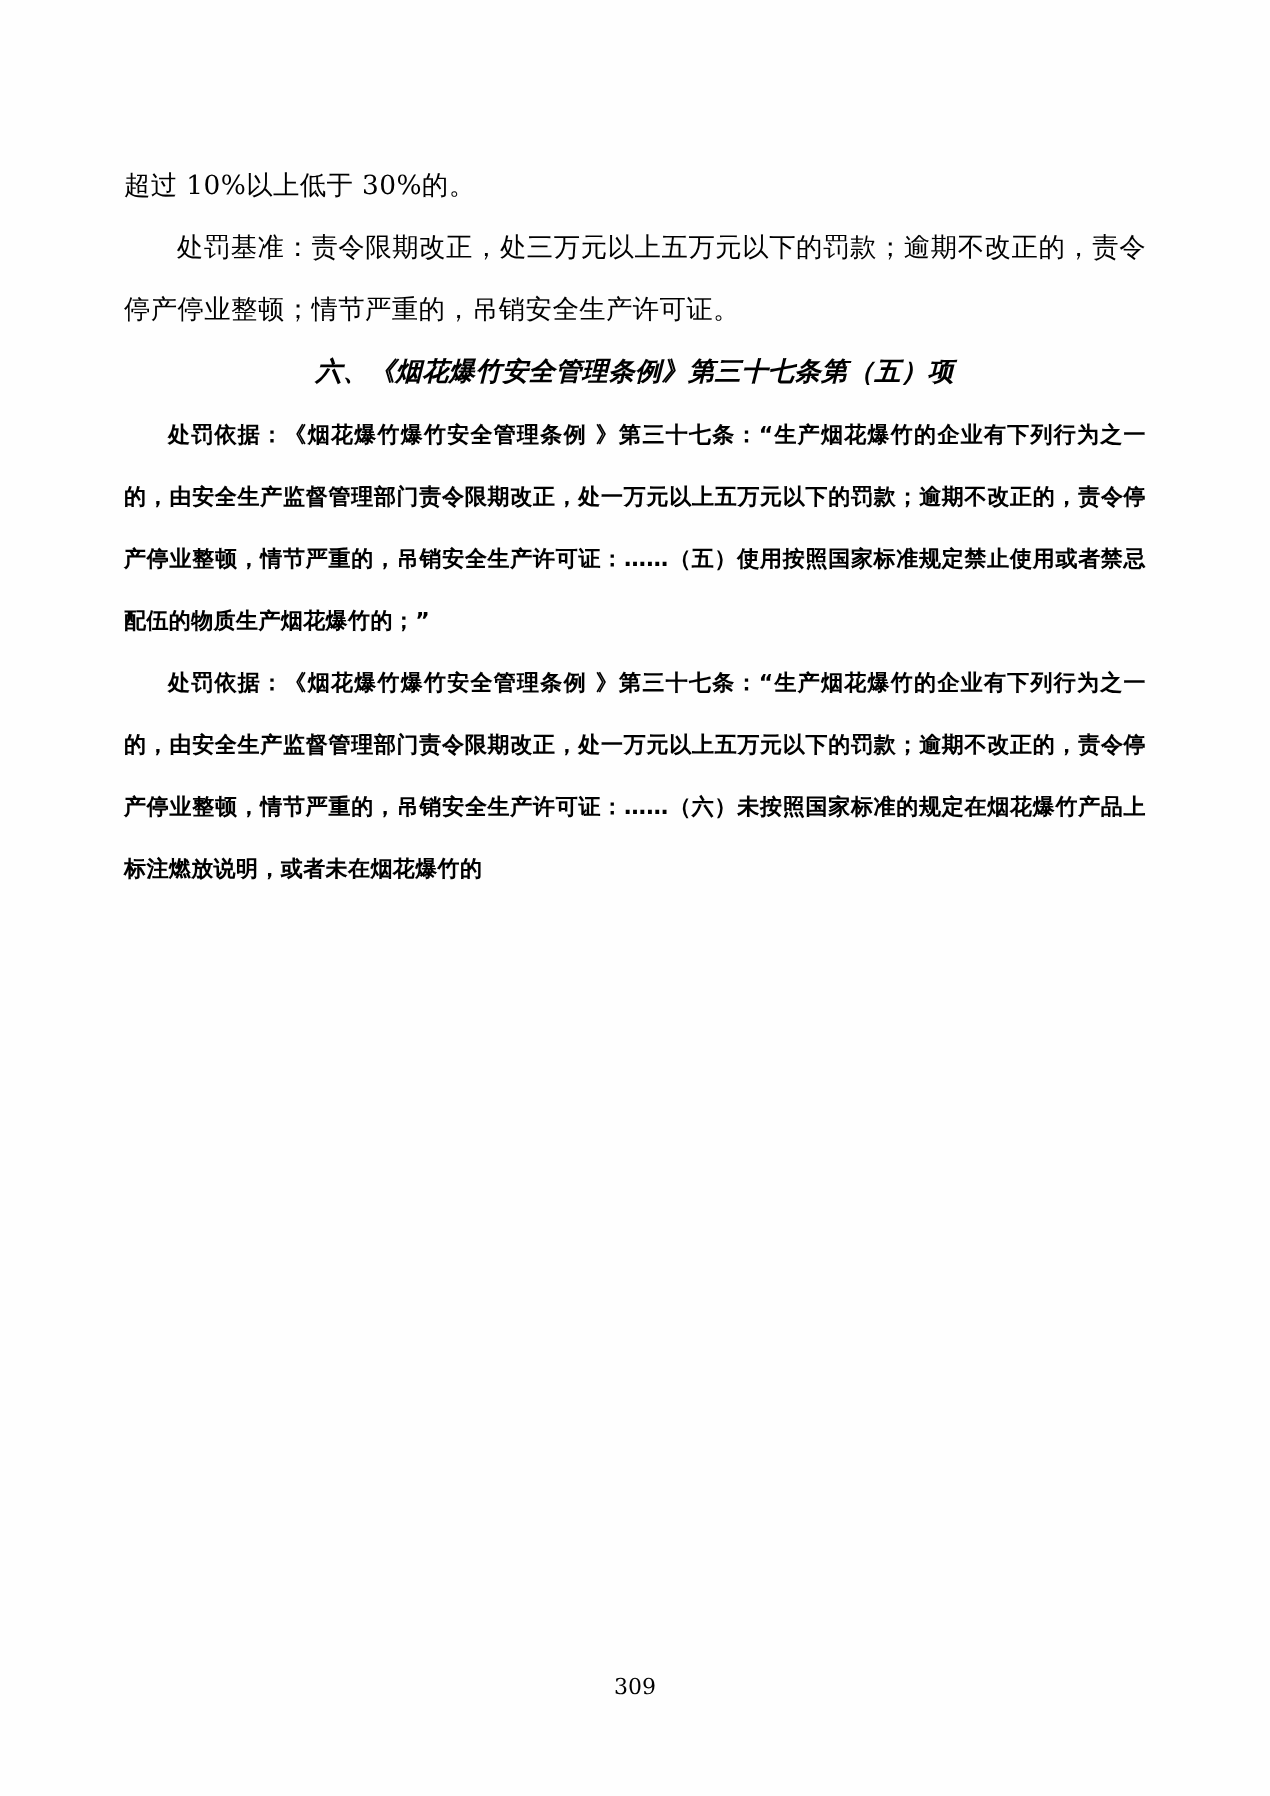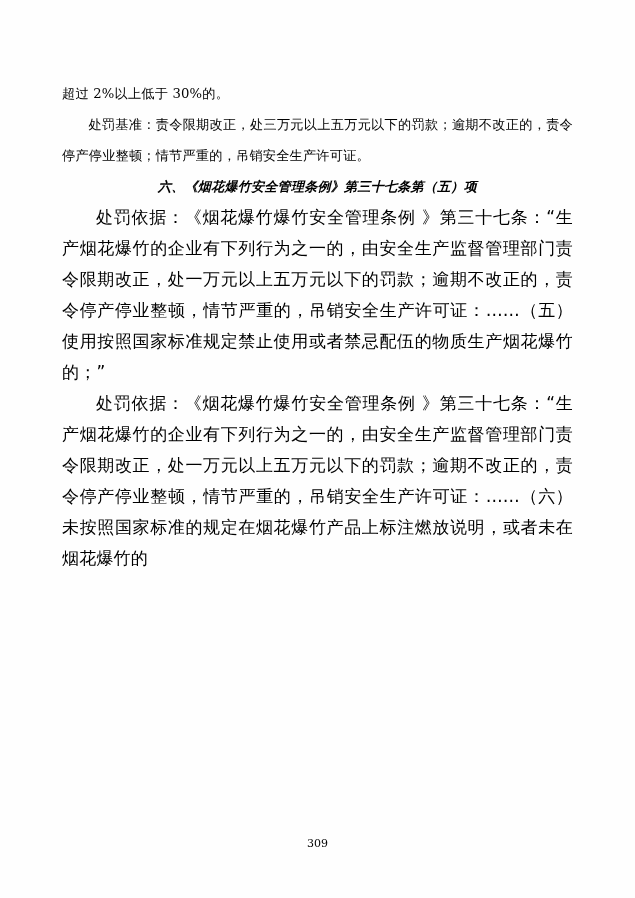--- a/index.html
+++ b/index.html
@@ -39,39 +39,40 @@
     margin: 0;
     font-size: 13px;
     line-height: 31px;
     font-weight: bold;
     font-style: italic;
     text-align: center;
     letter-spacing: 0.3px;
   }
   .kaiti {
     font-family: "DejaVu Sans", "Liberation Sans", sans-serif;
-    font-size: 17px;
+    font-size: 11px;
+    font-weight: bold;
   }
   .page-number {
     position: absolute;
     left: 0;
     right: 0;
     bottom: 48px;
     text-align: center;
     font-size: 11px;
     font-family: "DejaVu Serif", "Liberation Serif", serif;
   }
 </style>
 </head>
 <body>
 
 <div class="page">
 
   <div class="body-text">
-    <p>超过 2%以上低于 30%的。</p>
+    <p>超过 10%以上低于 30%的。</p>
     <p class="indent">处罚基准：责令限期改正，处三万元以上五万元以下的罚款；逾期不改正的，责令停产停业整顿；情节严重的，吊销安全生产许可证。</p>
     <p class="heading">六、《烟花爆竹安全管理条例》第三十七条第（五）项</p>
     <p class="indent kaiti">处罚依据：《烟花爆竹爆竹安全管理条例 》第三十七条：“生产烟花爆竹的企业有下列行为之一的，由安全生产监督管理部门责令限期改正，处一万元以上五万元以下的罚款；逾期不改正的，责令停产停业整顿，情节严重的，吊销安全生产许可证：……（五）使用按照国家标准规定禁止使用或者禁忌配伍的物质生产烟花爆竹的；”</p>
     <p class="indent kaiti">处罚依据：《烟花爆竹爆竹安全管理条例 》第三十七条：“生产烟花爆竹的企业有下列行为之一的，由安全生产监督管理部门责令限期改正，处一万元以上五万元以下的罚款；逾期不改正的，责令停产停业整顿，情节严重的，吊销安全生产许可证：……（六）未按照国家标准的规定在烟花爆竹产品上标注燃放说明，或者未在烟花爆竹的</p>
   </div>
 
   <div class="page-number">309</div>
 </div>
 
 </body></html>

